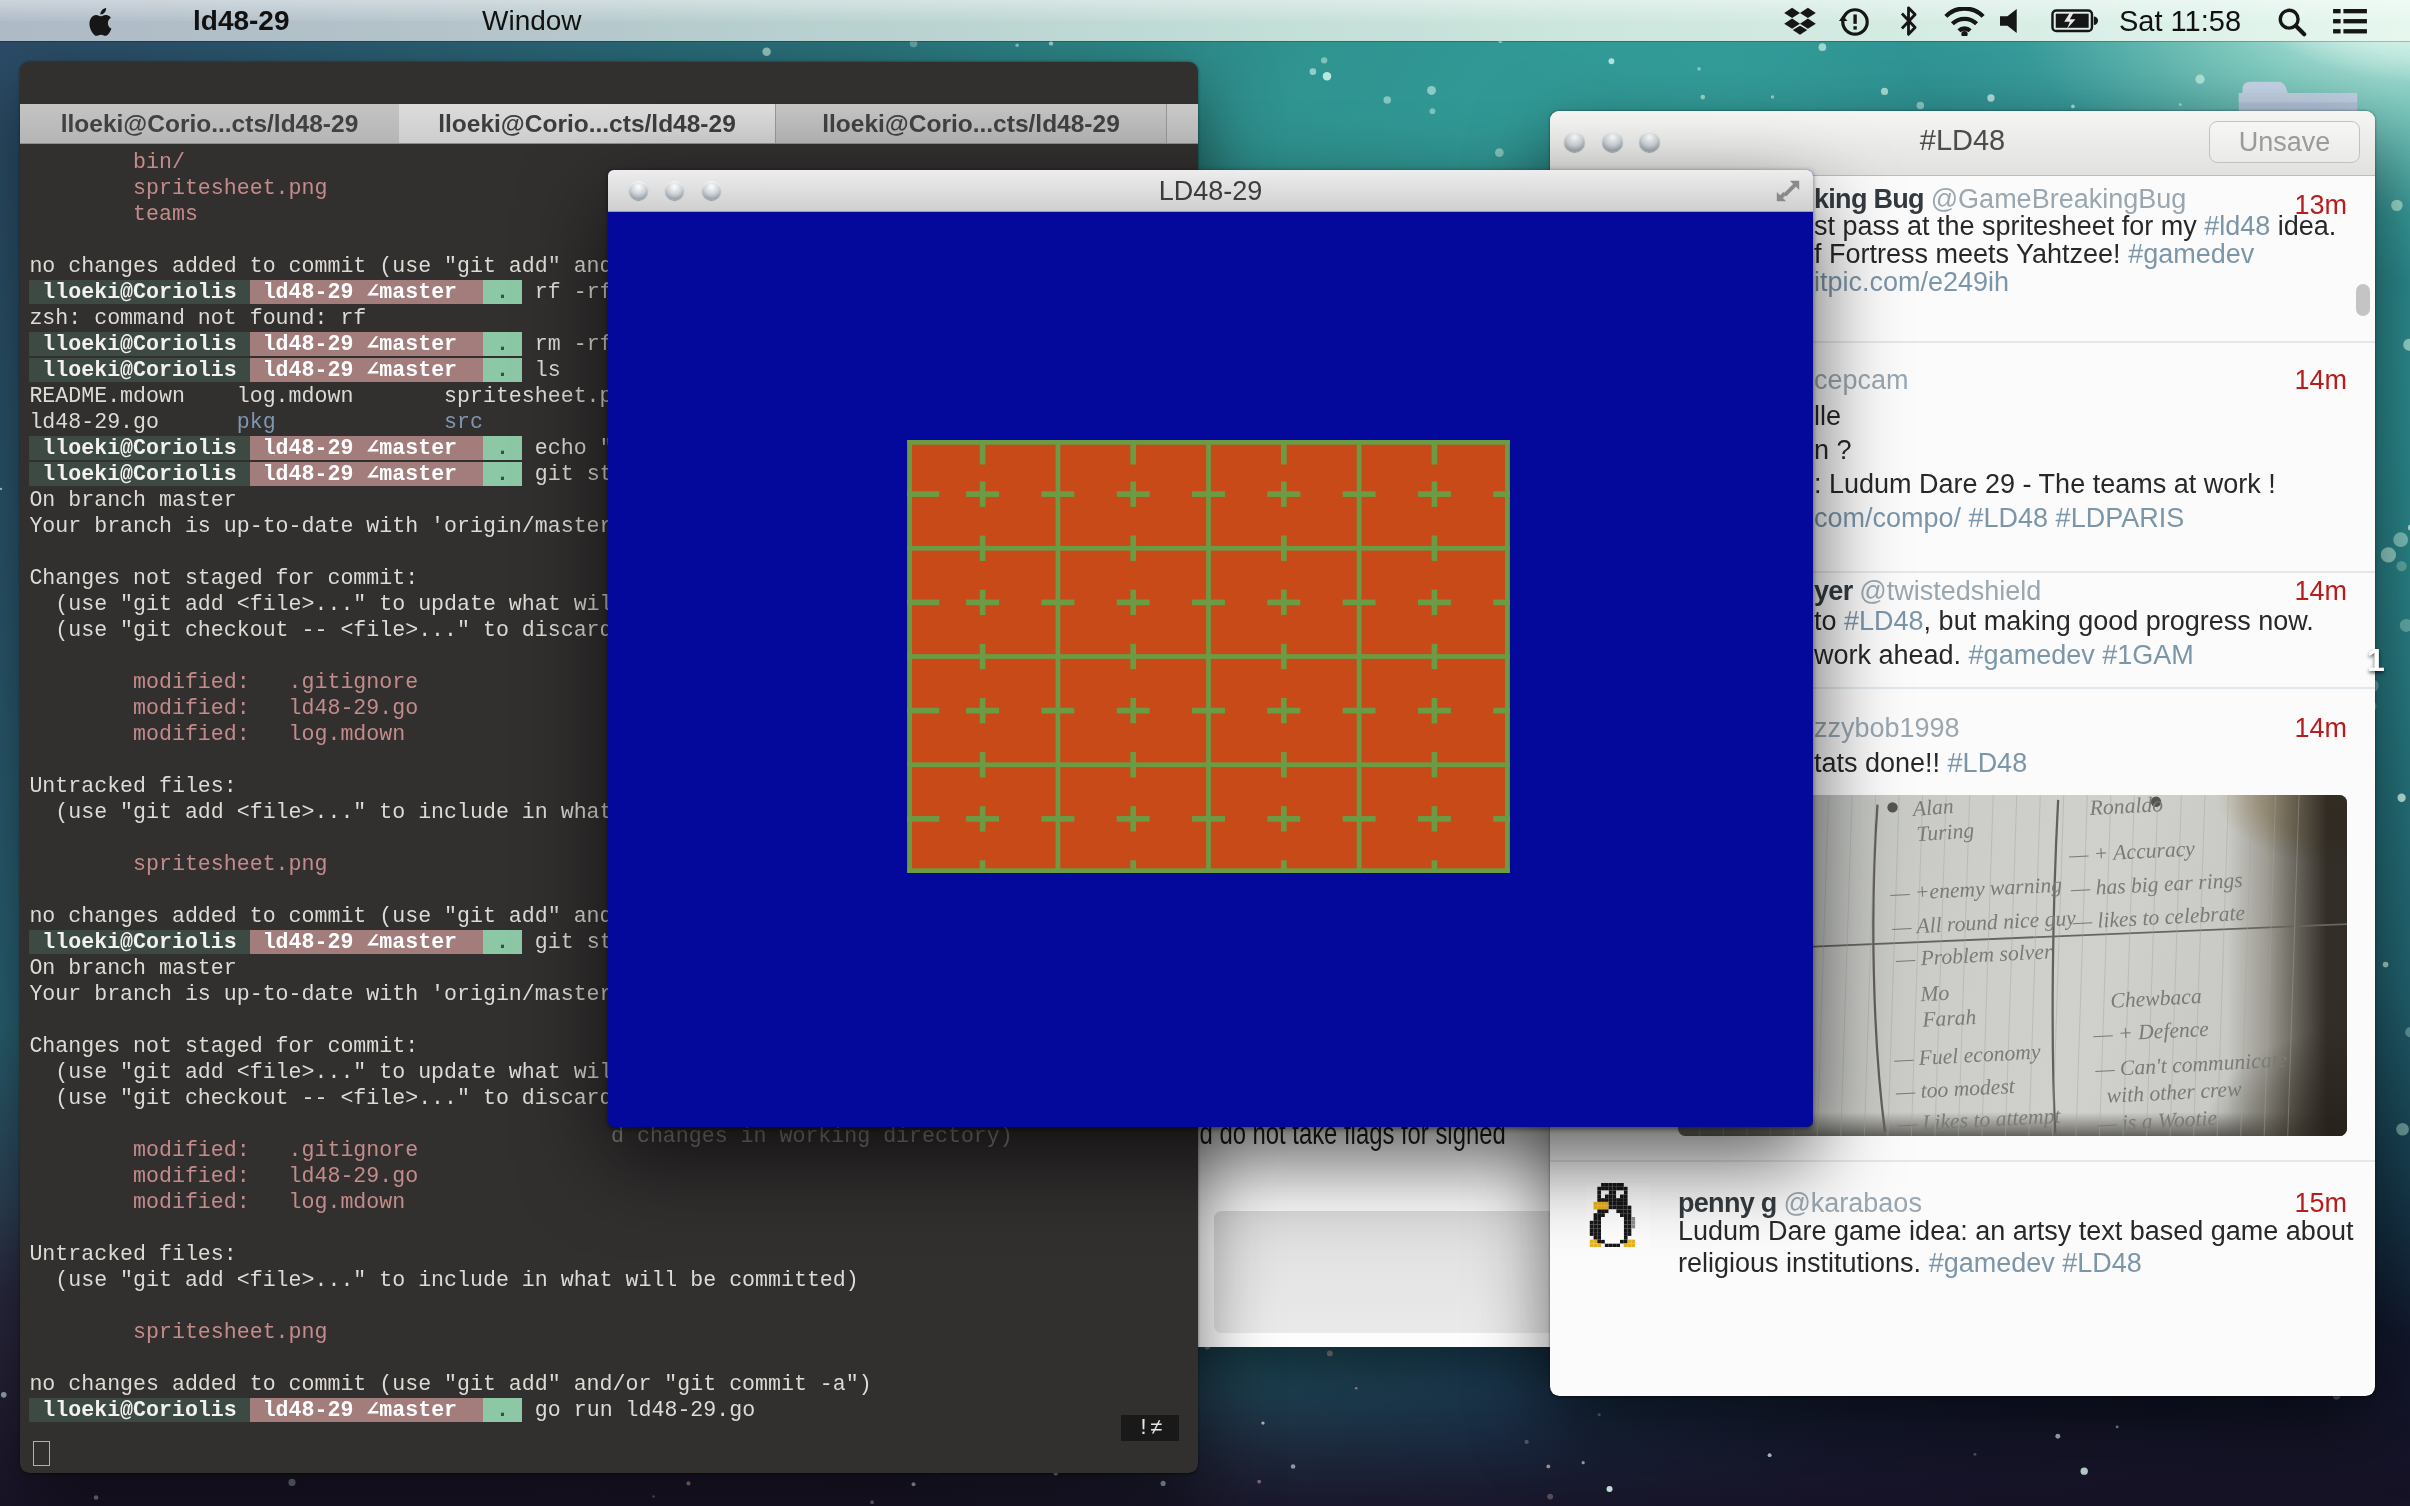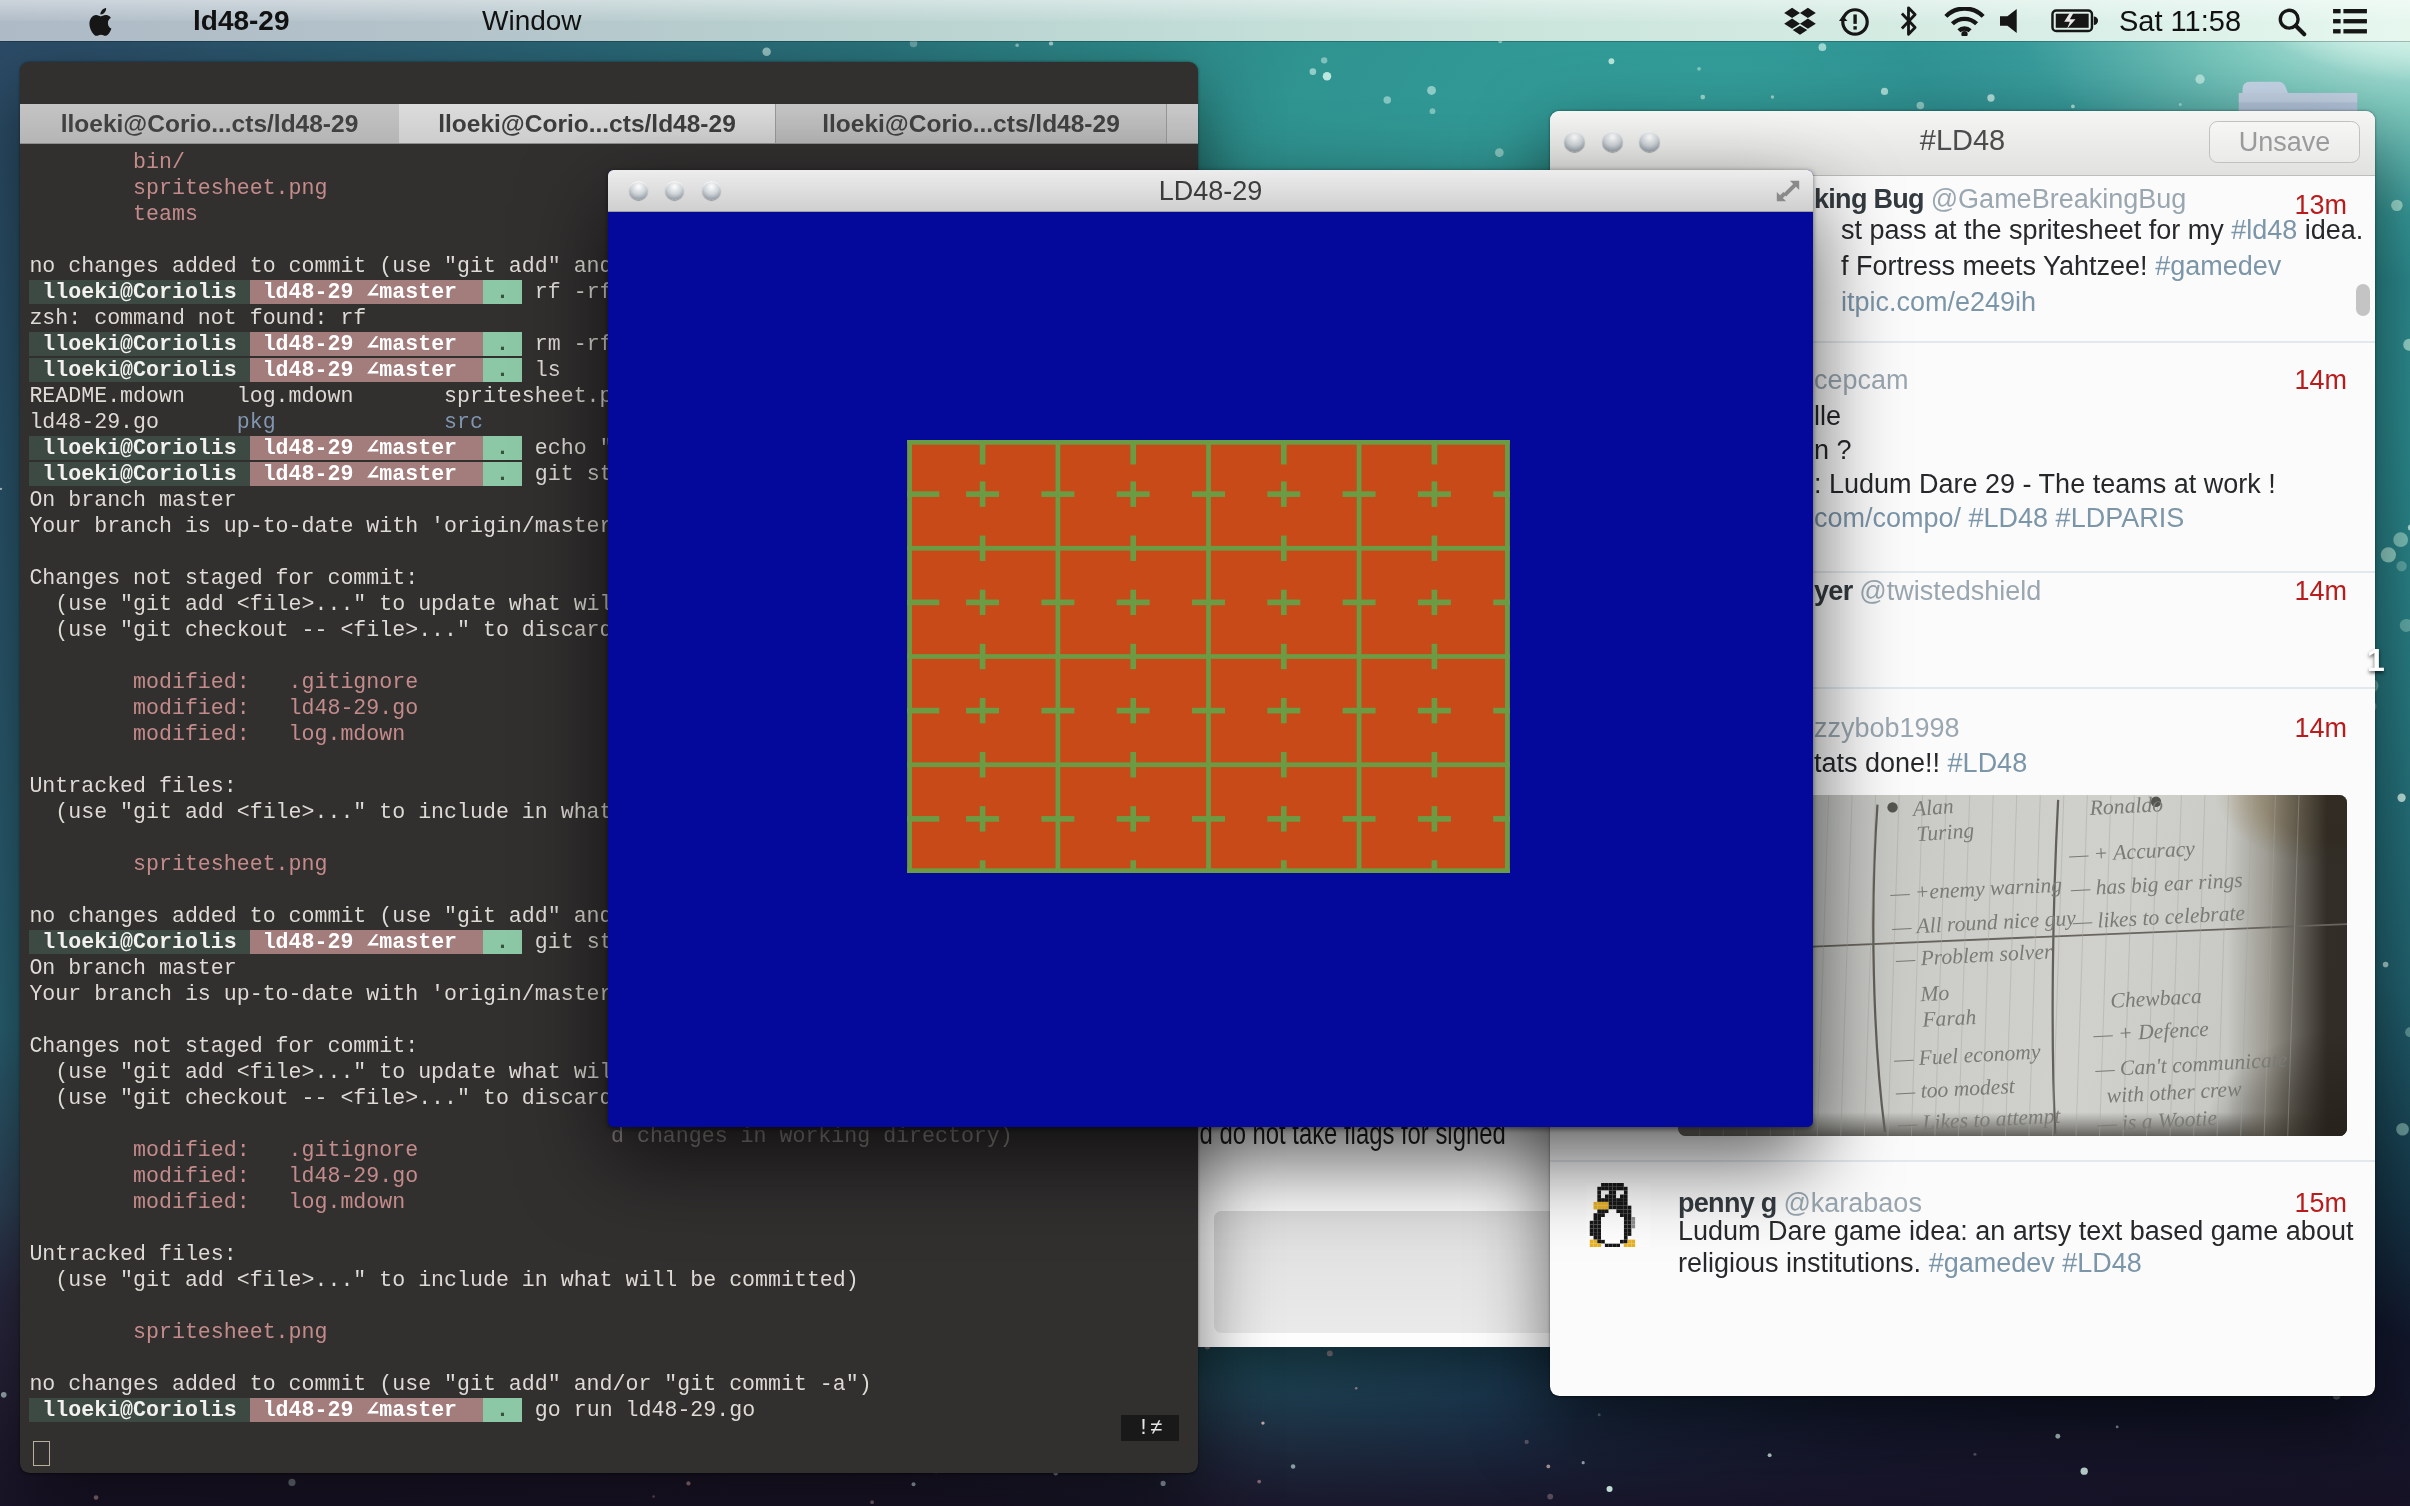--- a/index.html
+++ b/index.html
@@ -332,28 +332,29 @@
       <div class="abs" style="left:0;right:0;top:13px;text-align:center;color:#4c4c4c;font-size:29px;">#LD48</div>
       <div class="abs" style="left:659px;top:10.4px;width:149px;height:40px;background:linear-gradient(#f6f6f4,#eaeae8);border:1.9px solid #c1c1bf;border-radius:8.5px;color:#9b9b9b;font-size:27px;text-align:center;line-height:40px;">Unsave</div>
     </div>
     <div class="tw-sep" style="top:230px;"></div>
     <div class="tw-sep" style="top:460px;"></div>
     <div class="tw-sep" style="top:576px;"></div>
     <div class="tw-sep" style="top:1049px;"></div>
 
     <div class="abs tname" style="left:264px;top:73px;">king Bug <span class="thandle">@GameBreakingBug</span></div>
     <div class="ttime" style="top:79px;">13m</div>
-    <div class="abs ttext" style="left:256px;top:101px;line-height:36px;padding-left:35px;">st pass at the spritesheet for my <span class="tlink">#ld48</span> idea.<br>f Fortress meets Yahtzee! <span class="tlink">#gamedev</span><br><span class="tlink">itpic.com/e249ih</span></div>
+    <div class="abs ttext" style="left:264px;top:101px;line-height:28px;">st pass at the spritesheet for my <span class="tlink">#ld48</span> idea.<br>f Fortress meets Yahtzee! <span class="tlink">#gamedev</span><br><span class="tlink">itpic.com/e249ih</span></div>
 
     <div class="abs thandle" style="left:264px;top:254px;">cepcam</div>
     <div class="ttime" style="top:254px;">14m</div>
     <div class="abs ttext" style="left:264px;top:288px;line-height:34px;">lle<br>n ?<br>: Ludum Dare 29 - The teams at work !<br><span class="tlink">com/compo/ #LD48 #LDPARIS</span></div>
 
     <div class="abs tname" style="left:264px;top:465px;">yer <span class="thandle">@twistedshield</span></div>
     <div class="ttime" style="top:465px;">14m</div>
+    <div class="abs ttext" style="left:264px;top:493px;line-height:34px;">to <span class="tlink">#LD48</span>, but making good progress now.<br>work ahead. <span class="tlink">#gamedev</span> <span class="tlink">#1GAM</span></div>
 
     <div class="abs thandle" style="left:264px;top:602px;">zzybob1998</div>
     <div class="ttime" style="top:602px;">14m</div>
     <div class="abs ttext" style="left:264px;top:637px;">tats done!! <span class="tlink">#LD48</span></div>
     <div id="photo" class="abs" style="left:128px;top:684px;width:669px;height:341px;border-radius:7.5px;overflow:hidden;">
         <div class="abs" style="left:0;top:0;width:669px;height:341px;background:linear-gradient(to right, rgba(0,0,0,0) 82%, rgba(95,88,72,0.4) 88%, rgba(38,33,26,0.92) 97%),linear-gradient(to bottom, rgba(0,0,0,0) 93%, rgba(55,52,46,0.7) 100%),radial-gradient(ellipse 188px 104px at 100% 0%, rgba(186,172,140,0.95) 0%, rgba(172,157,126,0.75) 45%, rgba(172,157,126,0) 70%),radial-gradient(ellipse 217px 160px at 101% 101%, rgba(24,20,16,0.9) 0%, rgba(24,20,16,0) 70%),linear-gradient(100deg, #aeb0ac 0%, #c2c4c0 18%, #cdceca 42%, #d0d1cd 62%, #c8c9c5 82%, #bfc1bd 100%);"></div>
         <svg class="abs" style="left:0;top:0" width="669" height="341" viewBox="0 0 711 362">
           <path d="M 212,10 C 204,120 207,260 220,358" stroke="#63605a" stroke-width="2.4" fill="none"></path>
           <path d="M 404,5 C 398,120 396,260 401,360" stroke="#63605a" stroke-width="2.4" fill="none"></path>
           <path d="M 0,167 L 711,137" stroke="#68655e" stroke-width="2" fill="none"></path>

